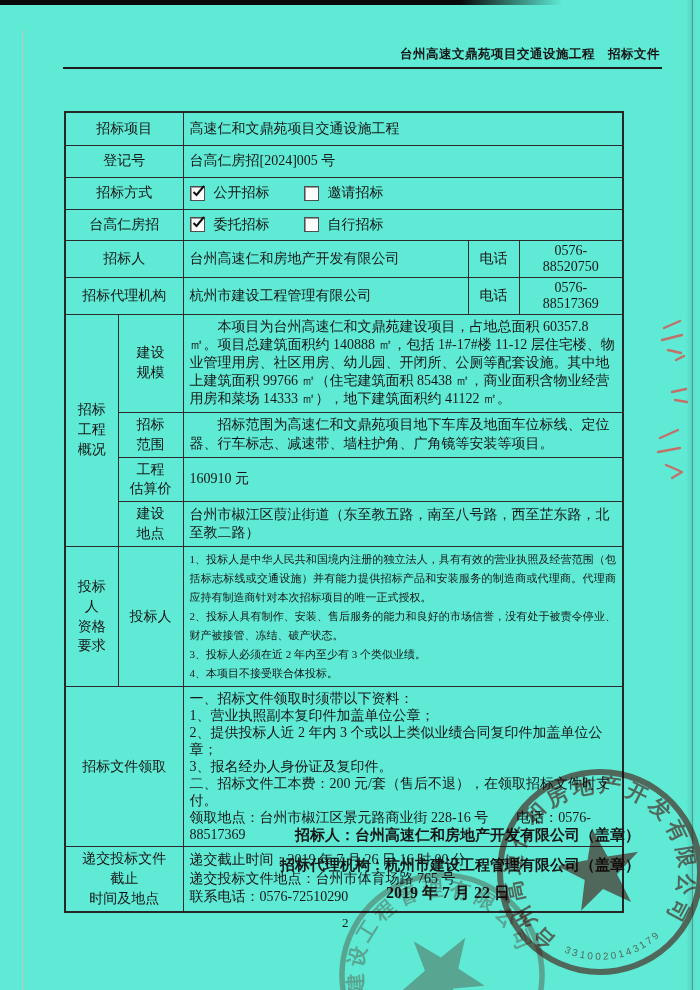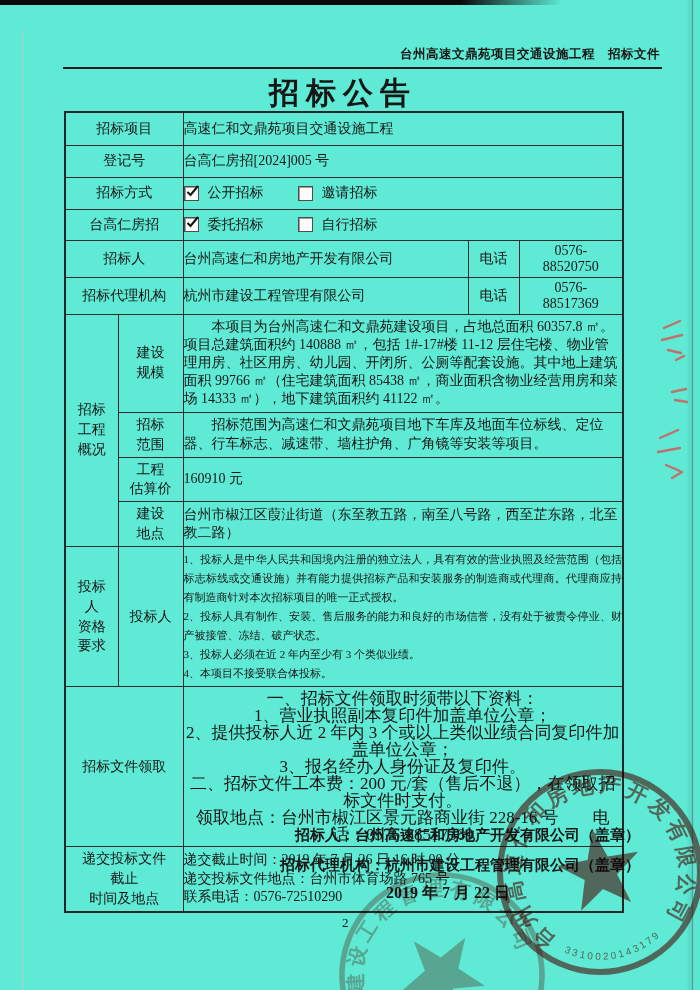--- a/index.html
+++ b/index.html
@@ -16,26 +16,26 @@
   .doc-header{position:absolute;top:46px;right:40px;font-size:12.5px;font-weight:bold;letter-spacing:.5px;}
   .header-rule{position:absolute;left:63px;top:67px;width:599px;height:2px;background:#1c1c1c;}
   .doc-title{position:absolute;left:64px;top:73px;width:558px;text-align:center;
              font-family:"Liberation Sans","DejaVu Sans",sans-serif;
              font-size:30px;font-weight:bold;letter-spacing:7px;}
   
   table.tender{position:absolute;left:64px;top:111px;width:558px;border-collapse:collapse;table-layout:fixed;}
   table.tender td{border:1px solid #2b2b2b;vertical-align:middle;font-size:14px;overflow:hidden;}
   table.tender{border:2px solid #262626;}
   td.lbl{text-align:center;padding:2px 10px;}
-  td.val{text-align:left;padding:3px 0;}
+  td.val{text-align:left;padding:3px 6px;}
   .ml{white-space:pre-line;line-height:1.42;}
   .small{font-size:13.2px;line-height:18.2px;}
   .para{text-indent:2em;text-align:justify;}
   .qual{font-size:11px;line-height:19px;text-align:justify;}
-  .lines{font-size:17px;line-height:17px;text-align:center;}
+  .lines{font-size:14px;line-height:17px;}
   .sub-lines{font-size:14px;line-height:18.6px;}
   
   .cbrow{display:flex;align-items:center;}
   .cb{width:13px;height:13px;border:1px solid #4e4e4e;background:#fbfbfb;flex:0 0 auto;
       box-shadow:inset 1px 1px 0 rgba(0,0,0,.38),inset -1px -1px 0 #fff;position:relative;}
   .cb svg{position:absolute;left:0;top:-3px;overflow:visible;}
   .cblabel{margin-left:9px;}
   .gap{margin-left:34px;}
   
   .sig{position:absolute;white-space:nowrap;font-size:15px;font-weight:600;}
@@ -52,21 +52,20 @@
 
 <div class="page">
 
   <div class="scan-top"></div>
   <div class="scan-left"></div>
   <div class="fold"></div>
   <div class="fold-line"></div>
 
   <div class="doc-header">台州高速文鼎苑项目交通设施工程　招标文件</div>
   <div class="header-rule"></div>
-  <div class="doc-title">招标公告</div>
 
   <table class="tender">
     <colgroup>
         <col style="width:53px">
         <col style="width:65px">
         <col style="width:285px">
         <col style="width:51px">
         <col style="width:104px">
       </colgroup>
 

